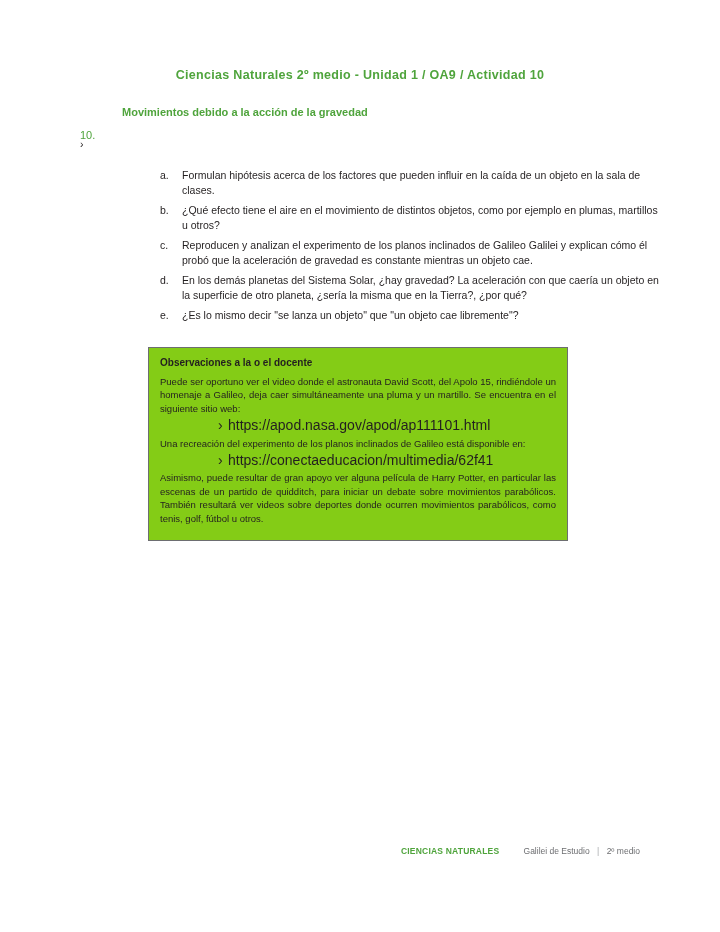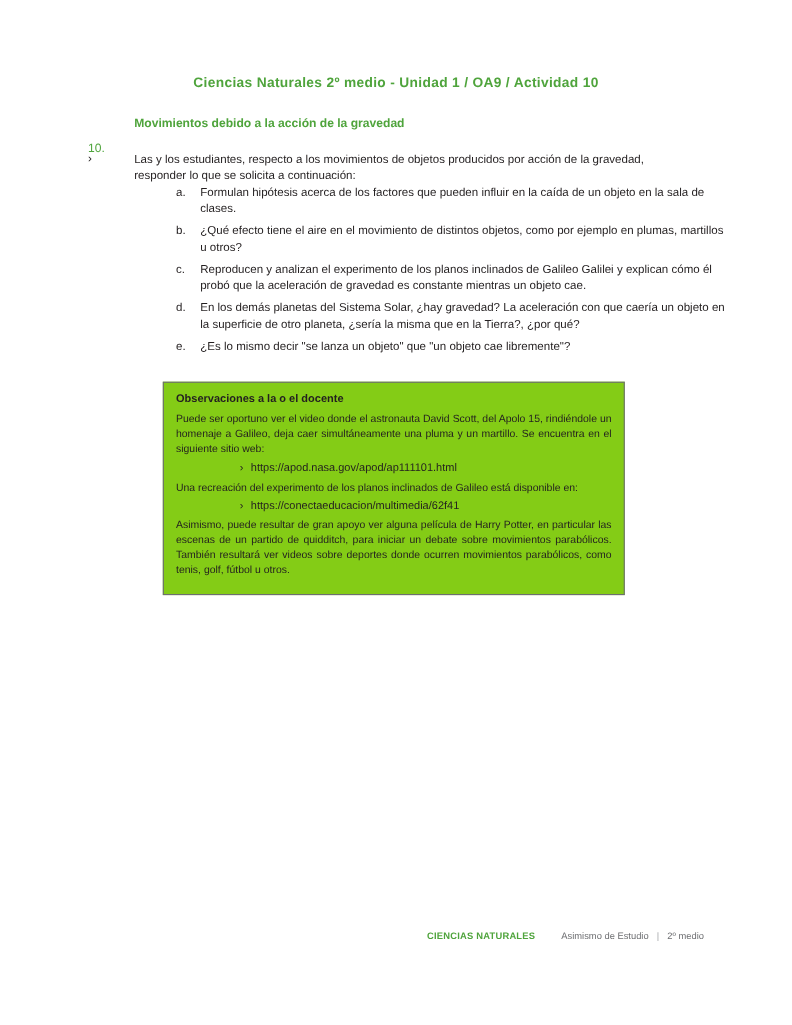--- a/index.html
+++ b/index.html
@@ -125,21 +125,21 @@
     margin-bottom: 7px;
   }
   .obs-par {
     font-size: 9.5px;
     line-height: 13.4px;
     color: #231f20;
     margin: 0 0 4px 0;
     text-align: justify;
   }
   .obs-link {
-    font-size: 10px;
+    font-size: 14px;
     line-height: 13.4px;
     color: #231f20;
     margin: 0 0 4px 0;
     padding-left: 58px;
   }
   .obs-link .bullet {
     display: inline-block;
     width: 10px;
     color: #231f20;
   }
@@ -176,21 +176,20 @@
 
   <div class="doc-header">Ciencias Naturales 2º medio - Unidad 1 / OA9 / Actividad 10</div>
 
   <div class="section-title-row">
     <div class="section-num">10.</div>
     <div class="section-title">Movimientos debido a la acción de la gravedad</div>
   </div>
 
   <div class="intro-row">
     <div class="intro-marker">›</div>
-    <div class="intro-text">Las y los estudiantes, respecto a los movimientos de objetos producidos por acción de la gravedad, responder lo que se solicita a continuación:</div>
   </div>
 
   <div class="list">
     <div class="list-item">
       <div class="list-marker">a.</div>
       <div class="list-text">Formulan hipótesis acerca de los factores que pueden influir en la caída de un objeto en la sala de clases.</div>
     </div>
     <div class="list-item">
       <div class="list-marker">b.</div>
       <div class="list-text">¿Qué efecto tiene el aire en el movimiento de distintos objetos, como por ejemplo en plumas, martillos u otros?</div>
@@ -218,18 +217,18 @@
     <p class="obs-par">Una recreación del experimento de los planos inclinados de Galileo está disponible en:</p>
     <p class="obs-link">
       <span class="bullet">›</span><span>https://conectaeducacion/multimedia/62f41</span>
     </p>
     <p class="obs-par">Asimismo, puede resultar de gran apoyo ver alguna película de Harry Potter, en particular las escenas de un partido de quidditch, para iniciar un debate sobre movimientos parabólicos. También resultará ver videos sobre deportes donde ocurren movimientos parabólicos, como tenis, golf, fútbol u otros.</p>
   </div>
 
   <div class="footer">
     <span class="subject">CIENCIAS NATURALES</span>
     <span class="sep">&nbsp;&nbsp;&nbsp;&nbsp;</span>
-    <span class="meta">Asimismo de Estudio</span>
+    <span class="meta">Galilei de Estudio</span>
     <span class="sep">|</span>
     <span class="meta">2º medio</span>
   </div>
 
 </div>
 
 </body></html>

